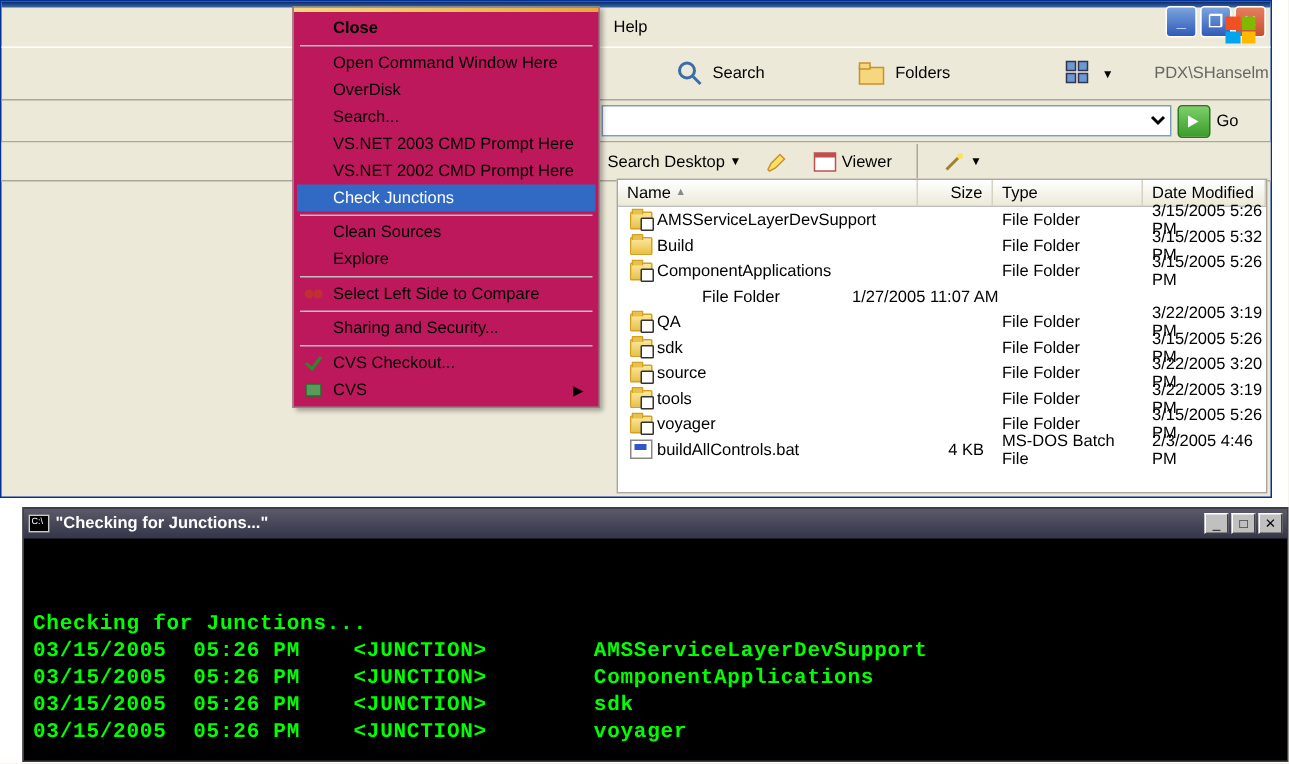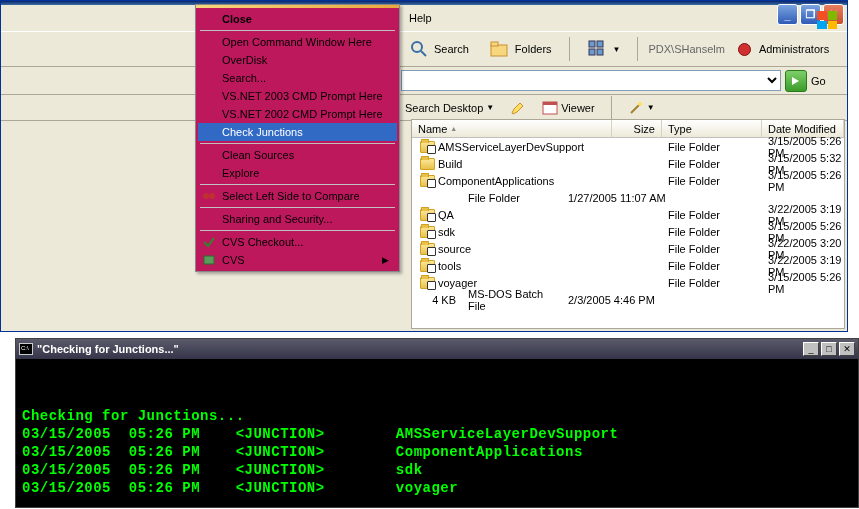--- a/index.html
+++ b/index.html
@@ -11,21 +11,21 @@
 .win-controls { position: absolute; right: 3px; top: 3px; display: flex; gap: 2px; }
 .win-btn { width: 21px; height: 21px; background: linear-gradient(to bottom, #7ba4e0, #2f5bb7); border: 1px solid #fff; border-radius: 3px; color: #fff; font-size: 11px; font-weight: bold; display: flex; align-items: center; justify-content: center; cursor: pointer; }
 .win-btn.close { background: linear-gradient(to bottom, #e67e5e, #c84f30); }
 .menubar { height: 26px; display: flex; align-items: center; padding-left: 400px; position: relative; }
 .menubar-item { padding: 3px 8px; font-size: 11px; cursor: pointer; }
 .winlogo { position: absolute; right: 4px; top: 4px; width: 28px; height: 24px; }
 .winflag { display: grid; grid-template-columns: 1fr 1fr; grid-template-rows: 1fr 1fr; width: 20px; height: 18px; gap: 1px; margin: 2px; }
 .winflag div:nth-child(1){background:#f25022;} .winflag div:nth-child(2){background:#7fba00;} .winflag div:nth-child(3){background:#00a4ef;} .winflag div:nth-child(4){background:#ffb900;}
 
 .toolbar { height: 36px; border-top: 1px solid #fff; border-bottom: 1px solid #aca899; display: flex; align-items: center; padding-left: 400px; gap: 6px; }
-.tb-btn { display: flex; align-items: center; gap: 4px; padding: 3px 6px; font-size: 11px; border: 1px solid transparent; border-radius: 3px; cursor: pointer; }
+.tb-btn { display: flex; align-items: center; gap: 4px; padding: 3px 6px; font-size: 11px; border: 1px solid transparent; border-radius: 3px; cursor: pointer; margin-left: 41px; }
 .tb-icon { width: 22px; height: 22px; display: inline-flex; align-items: center; justify-content: center; }
 .sep { width: 1px; height: 24px; background: #aca899; margin: 0 4px; }
 .user-label { font-size: 11px; color: #666; }
 .orb { width: 13px; height: 13px; border-radius: 50%; display: inline-block; margin-right: 4px; vertical-align: middle; }
 
 .addrbar { height: 28px; border-bottom: 1px solid #aca899; display: flex; align-items: center; padding-left: 400px; gap: 4px; }
 .addr-input { flex: 1; max-width: 380px; height: 21px; border: 1px solid #7f9db9; background: #fff; font-size: 11px; }
 .go-btn { width: 22px; height: 22px; background: linear-gradient(to bottom, #7ecf6a, #3a9c2a); border: 1px solid #2a7a1a; border-radius: 3px; color: #fff; display: flex; align-items: center; justify-content: center; font-weight: bold; }
 .go-label { font-size: 11px; }
 
@@ -258,20 +258,24 @@
         <div class="lv-row">
           <div class="cell-name">
             <span class="folder-icon junction"></span>
             <span>voyager</span>
           </div>
           <div class="cell-size"></div>
           <div class="cell-type">File Folder</div>
           <div class="cell-date">3/15/2005 5:26 PM</div>
         </div>
         <div class="lv-row">
+          <div class="cell-name">
+            <span class="bat-icon"></span>
+            <span>buildAllControls.bat</span>
+          </div>
           <div class="cell-size">4 KB</div>
           <div class="cell-type">MS-DOS Batch File</div>
           <div class="cell-date">2/3/2005 4:46 PM</div>
         </div>
       </div>
   </div>
 </div>
 
 <div class="context-menu">
   <div class="cm-top"></div>

